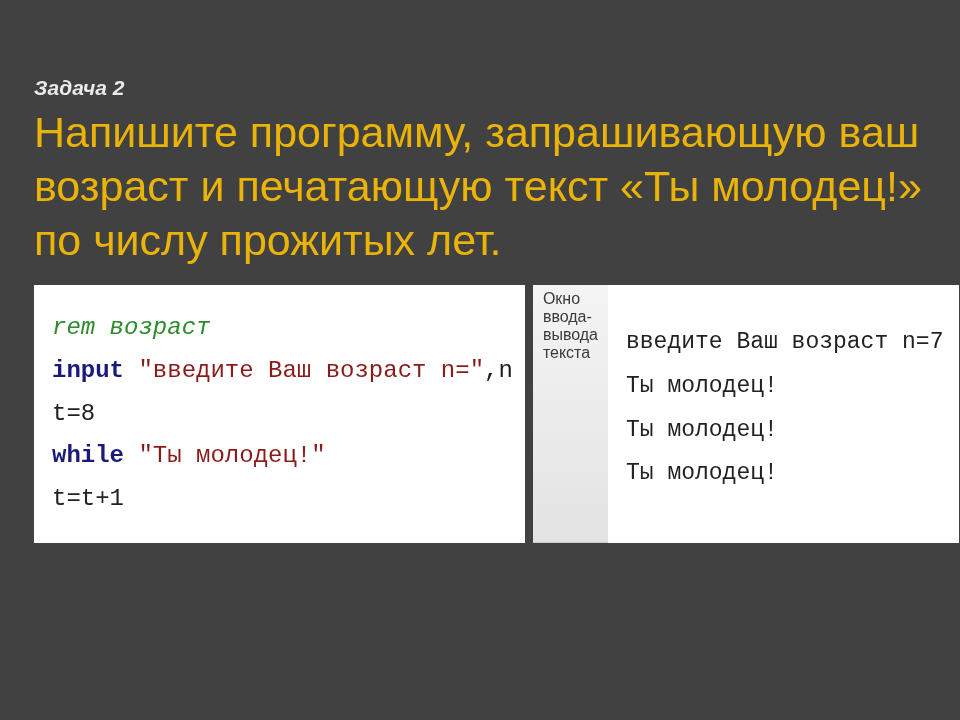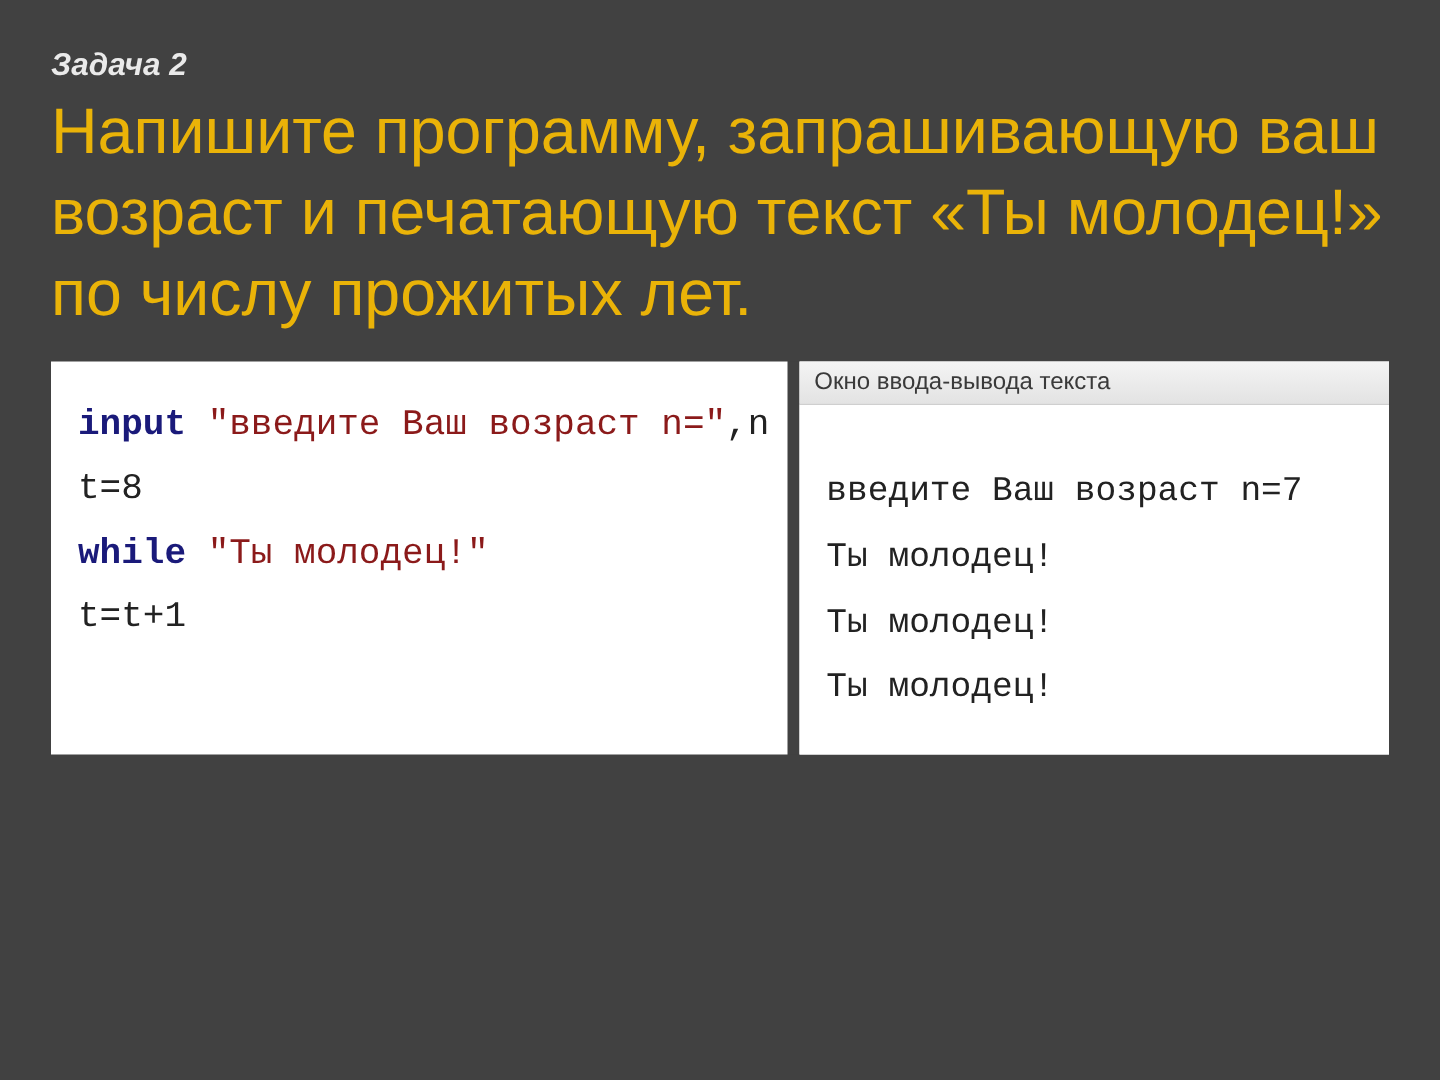--- a/index.html
+++ b/index.html
@@ -7,20 +7,21 @@
     padding: 0;
     width: 960px;
     height: 720px;
     background: #414141;
     font-family: Arial, Helvetica, sans-serif;
     overflow: hidden;
   }
   .slide {
     padding: 32px 34px;
     color: #e6e6e6;
+    margin-top: 44px;
   }
   .task-label {
     font-style: italic;
     font-weight: bold;
     font-size: 21px;
     color: #eaeaea;
     margin: 0 0 6px 0;
   }
   .task-text {
     font-size: 43px;
@@ -37,21 +38,21 @@
     background: #ffffff;
     box-sizing: border-box;
   }
   .code-panel {
     width: 495px;
     padding: 22px 12px 22px 18px;
   }
   .io-panel {
     width: 404px;
     display: flex;
-    flex-direction: column;
+    flex-direction: row;
   }
   .io-title-bar {
     background: linear-gradient(#f4f4f4, #e3e3e3);
     border-bottom: 1px solid #cfcfcf;
     padding: 5px 10px;
     font-family: Verdana, Geneva, sans-serif;
     font-size: 16px;
     color: #3a3a3a;
   }
   .io-body {
@@ -80,20 +81,21 @@
 </head>
 <body>
 
 <div class="slide">
   <p class="task-label">Задача 2</p>
   <p class="task-text">Напишите программу, запрашивающую ваш возраст и печатающую текст «Ты молодец!» по числу прожитых лет.</p>
 
   <div class="panels">
 
     <div class="code-panel">
+      <div class="code-line"><span class="rem">rem</span><span class="rem"> возраст</span></div>
       <div class="code-line"><span class="kw">input </span><span class="str">"введите Ваш возраст n="</span><span class="plain">,n</span></div>
       <div class="code-line"><span class="plain">t=8</span></div>
       <div class="code-line"><span class="kw">while </span><span class="str">"Ты молодец!"</span></div>
       <div class="code-line"><span class="plain">t=t+1</span></div>
     </div>
 
     <div class="io-panel">
       <div class="io-title-bar">Окно ввода-вывода текста</div>
       <div class="io-body">
         <div class="out-line">введите Ваш возраст n=7</div>

